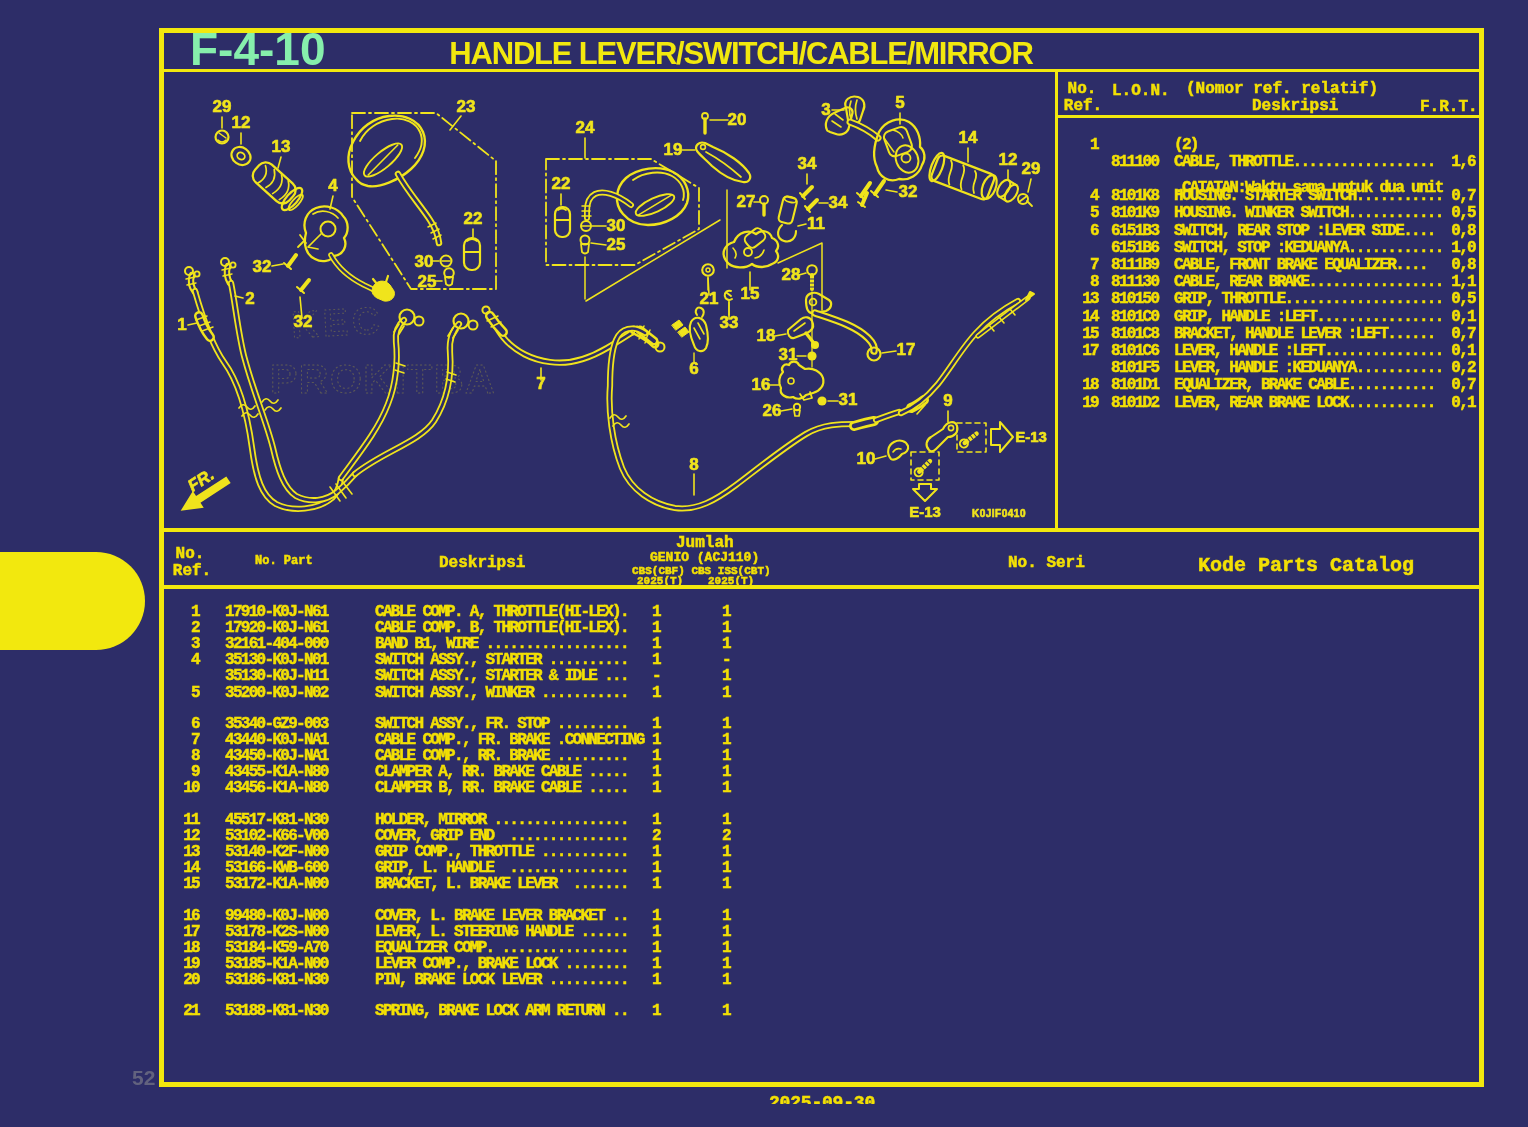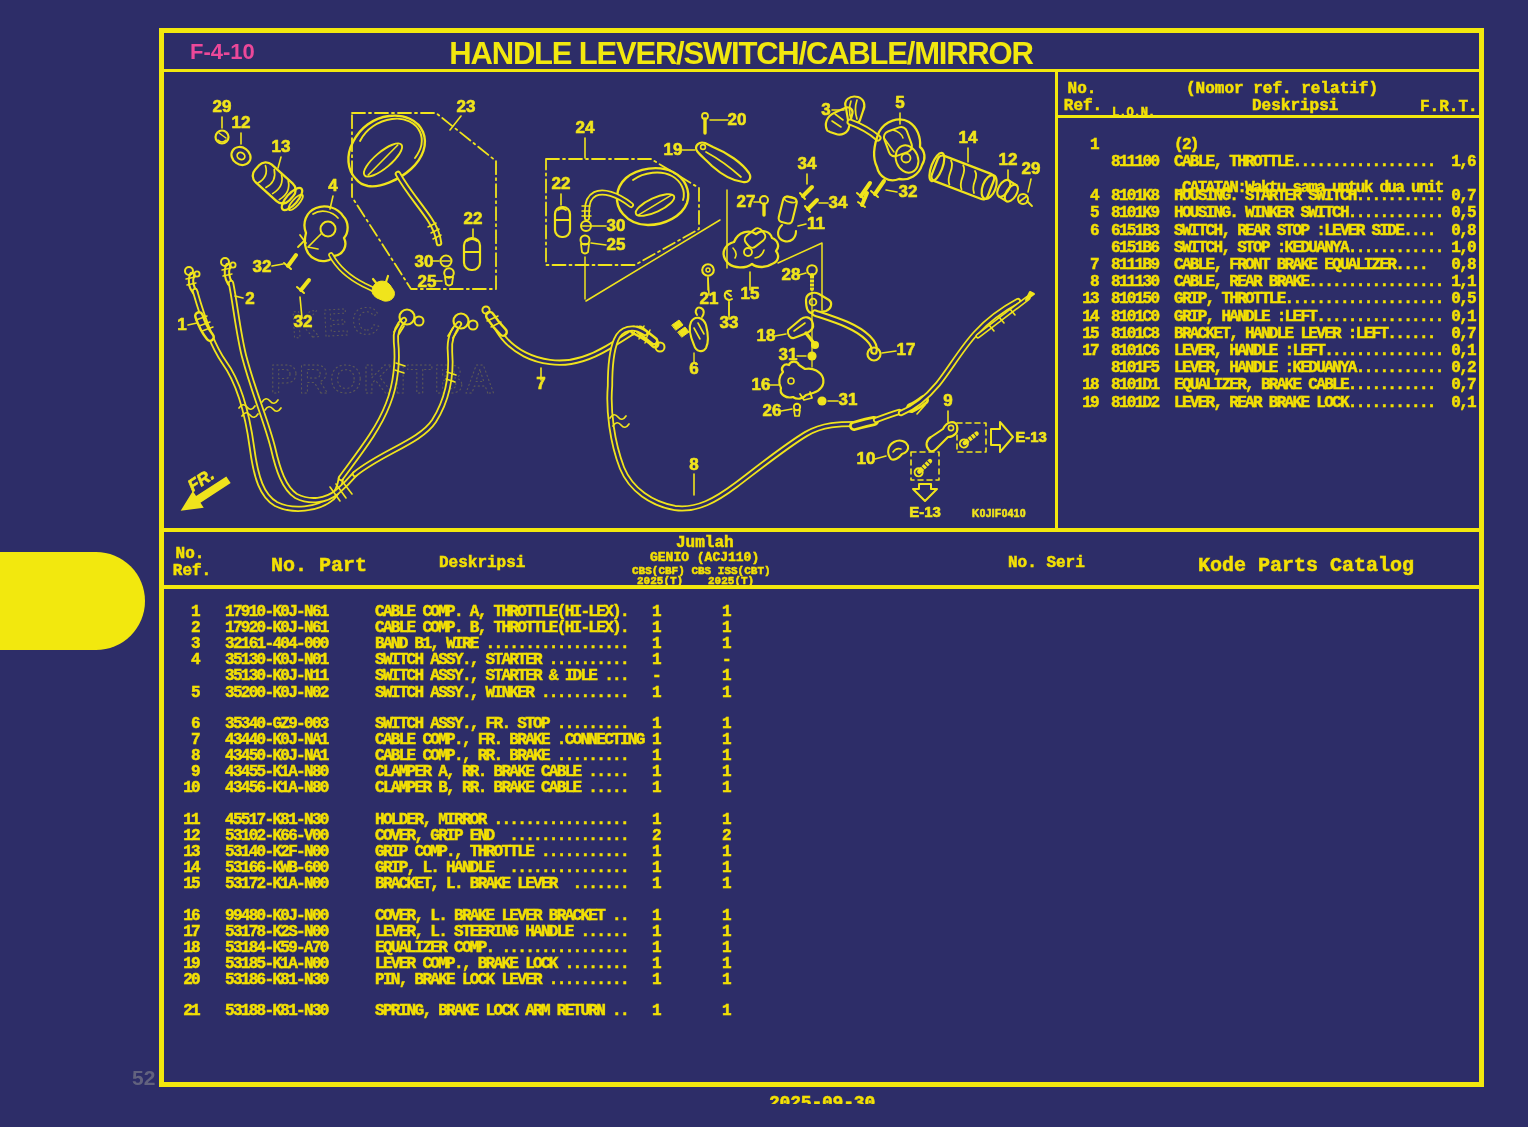--- a/index.html
+++ b/index.html
@@ -24,44 +24,44 @@
 <body>
 
 <div class="abs" style="left:0;top:0;width:1528px;height:1127px;background:#2d2d68"></div>
 
 <div class="abs" style="left:-30px;top:552px;width:175px;height:98px;background:#f2e80e;border-radius:0 49px 49px 0"></div>
 
 <div class="abs" style="left:132px;top:1066px;font-size:21px;font-weight:bold;color:#62627e;">52</div>
 
 <div class="abs" style="left:159px;top:28px;width:1325px;height:1059px;border:5px solid #f2e80e;box-sizing:border-box;"></div>
 
-<div class="abs" style="left:190px;top:39px;font-size:22px;letter-spacing:-0.5px;font-weight:bold;color:#ec4899;letter-spacing:0px;">F-4-10</div>
+<div class="abs" style="left:190px;top:22px;font-size:46px;letter-spacing:-0.5px;font-weight:bold;color:#86efac;letter-spacing:0px;">F-4-10</div>
 
 <div class="abs" style="left:164px;top:36px;width:1154px;text-align:center;font-size:31px;font-weight:bold;color:#f2e80e;letter-spacing:-1.2px;">HANDLE LEVER/SWITCH/CABLE/MIRROR</div>
 
 <div class="yline" style="left:164px;top:69px;width:1315px;height:3px;"></div>
 
 <div class="yline" style="left:1055px;top:72px;width:3px;height:457px;"></div>
 
 <div class="yline" style="left:1058px;top:115px;width:421px;height:3px;"></div>
 
 <div class="yline" style="left:164px;top:528px;width:1315px;height:4px;"></div>
 
 <div class="yline" style="left:164px;top:585px;width:1315px;height:4px;"></div>
 
 <div class="hd" style="left:1062px;top:80px;width:40px;text-align:center;font-size:16px;">No.</div>
 <div class="hd" style="left:1062px;top:97px;width:42px;text-align:center;font-size:16px;">Ref.</div>
-<div class="hd" style="left:1112px;top:106px;font-size:12px;">L.O.N.</div>
+<div class="hd" style="left:1112px;top:82px;font-size:16px;">L.O.N.</div>
 <div class="hd" style="left:1186px;top:80px;font-size:16px;">(Nomor ref. relatif)</div>
 <div class="hd" style="left:1252px;top:97px;font-size:16px;">Deskripsi</div>
 <div class="hd" style="left:1420px;top:98px;font-size:16px;">F.R.T.</div>
 
 <div class="hd" style="left:168px;top:545px;width:44px;text-align:center;font-size:16px;">No.</div>
 <div class="hd" style="left:168px;top:562px;width:48px;text-align:center;font-size:16px;">Ref.</div>
-<div class="hd" style="left:271px;top:554px;font-size:20px;">No. Part</div>
+<div class="hd" style="left:255px;top:554px;font-size:12px;">No. Part</div>
 <div class="hd" style="left:439px;top:554px;font-size:16px;">Deskripsi</div>
 <div class="hd" style="left:676px;top:534px;font-size:16px;">Jumlah</div>
 <div class="hd" style="left:650px;top:550px;font-size:13px;">GENIO (ACJ110)</div>
 <div class="hd" style="left:632px;top:565px;font-size:11px;">CBS(CBF) CBS ISS(CBT)</div>
 <div class="hd" style="left:637px;top:575px;font-size:11px;">2025(T)</div>
 <div class="hd" style="left:708px;top:575px;font-size:11px;">2025(T)</div>
 <div class="hd" style="left:1008px;top:554px;font-size:16px;">No. Seri</div>
 <div class="hd" style="left:1198px;top:554px;font-size:20px;">Kode Parts Catalog</div>
 
 <div class="abs" style="left:769px;top:1095px;width:120px;height:9px;overflow:hidden;">

